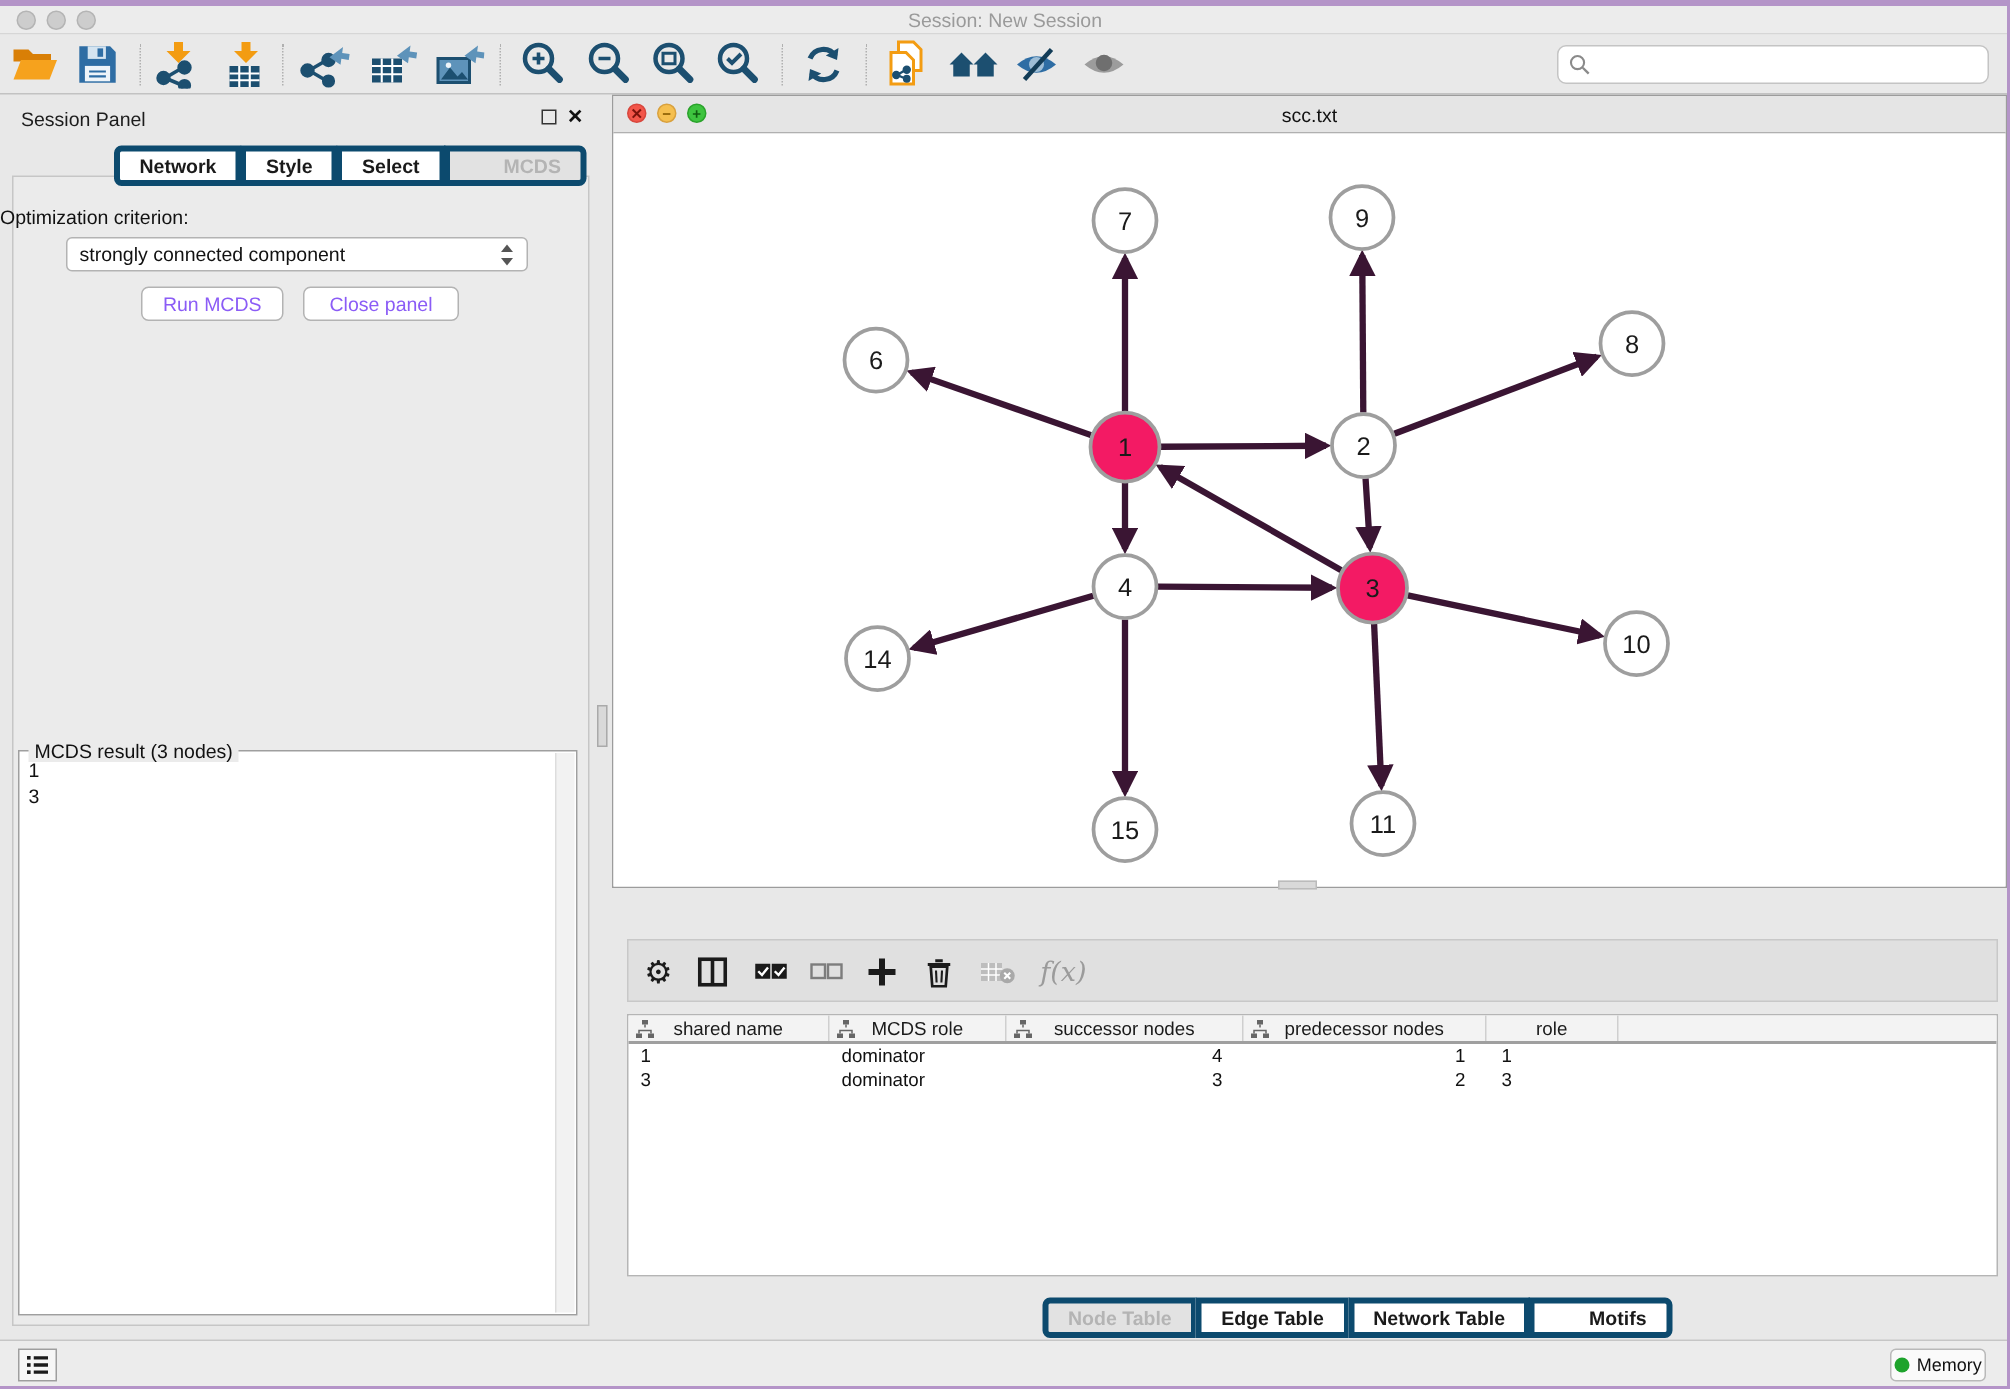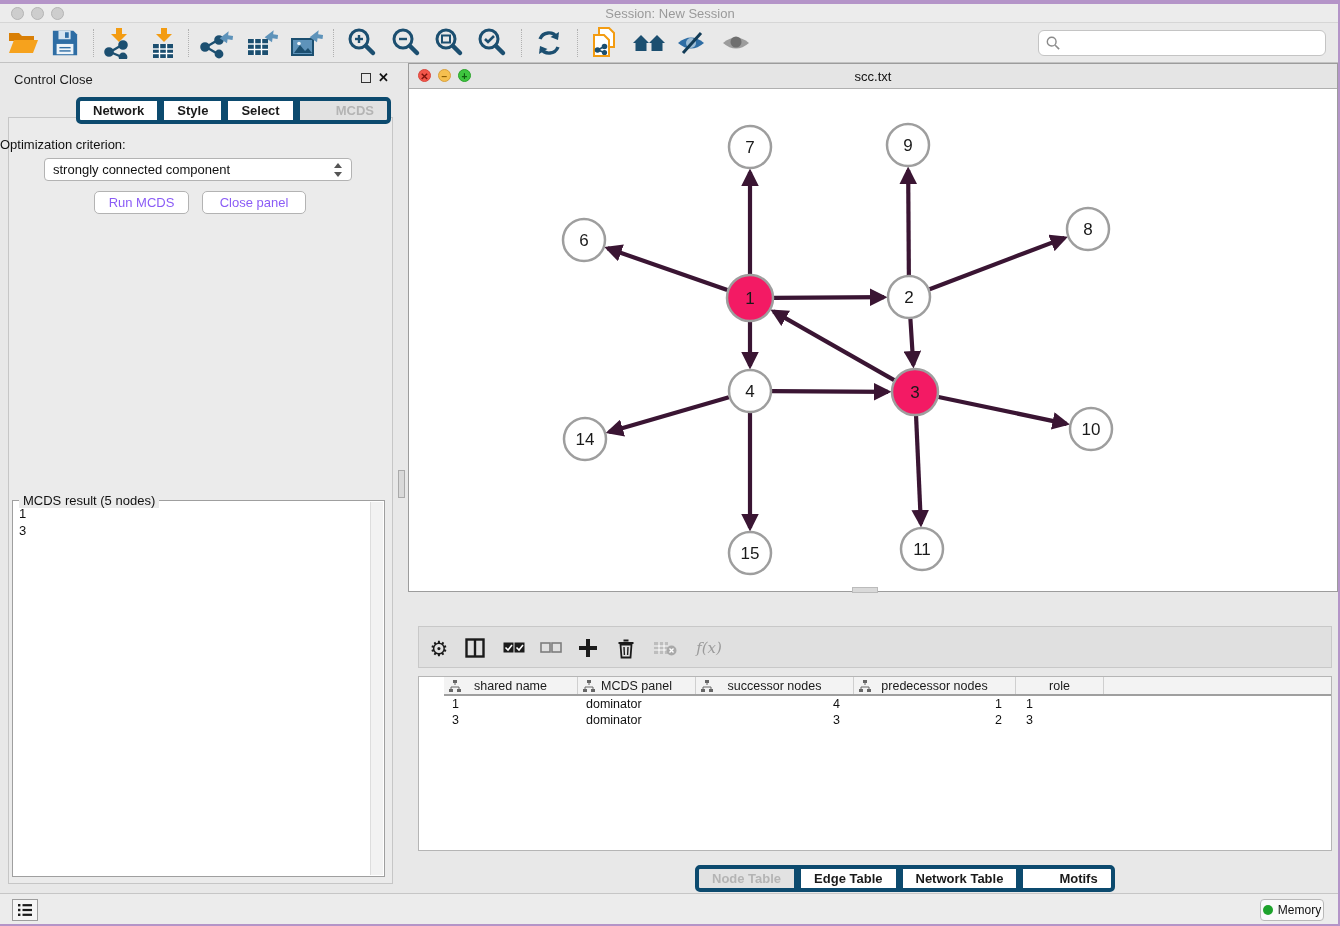--- a/index.html
+++ b/index.html
@@ -56,22 +56,22 @@
   #tl-close { left:9px; background:#f3564a; border:1px solid #d8473d; color:#7c120b; }
   #tl-min { left:29px; background:#f5bf4f; border:1px solid #d9a13d; color:#8a5d00; }
   #tl-max { left:49px; background:#3ec43f; border:1px solid #2aa32b; color:#0f5d10; }
   #net-title { width:100%; text-align:center; font-size:13px; color:#111; line-height:25px; }
   #net-canvas { position:absolute; left:0; top:25px; width:928px; height:502px; background:#fff; }
 
   
   #table-panel-header { left:408px; top:626px; width:932px; height:30px; }
   #tp-toolbar { left:418px; top:626px; width:914px; height:42px; background:#e0e0e0; border:1px solid #c8c8c8; }
   .tp-icon { position:absolute; top:5px; width:32px; height:32px; display:flex; align-items:center; justify-content:center; }
-  #fx-label { font-family:"DejaVu Serif", serif; font-style:italic; font-size:15px; color:#9b9b9b; }
-  #data-table { left:418px; top:676px; width:914px; height:175px; background:#fff; border:1px solid #b5b5b5;padding-left:25px; }
+  #fx-label { font-family:"DejaVu Serif", serif; font-style:italic; font-size:18px; color:#9b9b9b; }
+  #data-table { left:418px; top:676px; width:914px; height:175px; background:#fff; border:1px solid #b5b5b5; }
   #thead { display:flex; height:19px; background:#f3f3f3; border-bottom:2px solid #9f9f9f; }
   .th { position:relative; border-right:1px solid #cfcfcf; font-size:12.5px; color:#1a1a1a; display:flex; align-items:center; justify-content:center; }
   .th .hier { position:absolute; left:5px; top:3px; }
   .trow { display:flex; height:16px; font-size:12.5px; color:#111; }
   .td { overflow:hidden; white-space:nowrap; line-height:16px; }
   .al { padding-left:8px; } .ar { text-align:right; padding-right:14px; }
   #bottom-tabs { left:695px; top:865px;text-align:center; }
 
   
   #statusbar { left:0; top:893px; width:1340px; height:33px; background:#ececec; border-top:1px solid #c6c6c6; }
@@ -241,21 +241,21 @@
   <div id="search-box">
     <svg width="14" height="14" viewBox="0 0 16 16">
         <circle cx="6.5" cy="6.5" r="5" fill="none" stroke="#8a8a8a" stroke-width="1.6"></circle>
         <line x1="10.5" y1="10.5" x2="15" y2="15" stroke="#8a8a8a" stroke-width="1.8"></line>
       </svg>
     <input id="search-input" type="text" style="">
   </div>
 </div>
 
 <div id="control-panel-header" class="abs">
-  <span class="panel-title abs" style="left:14px; top:9px">Control Close</span>
+  <span class="panel-title abs" style="left:14px; top:9px">Session Panel</span>
   <span class="win-mini abs" style="left:361px; top:10px"></span>
   <span class="win-close abs" style="left:378px; top:10px">✕</span>
 </div>
 <div id="cp-body" class="abs"></div>
 <div id="cp-tabs" class="abs seg-row">
   <span class="seg">Network</span>
   <span class="seg">Style</span>
   <span class="seg">Select</span>
   <span class="seg disabled-sel">MCDS</span>
 </div>
@@ -263,21 +263,21 @@
 <div id="criterion" class="abs">
   <span>strongly connected component</span>
   <svg class="stepper" width="10" height="16" viewBox="0 0 10 16">
       <path d="M5 1 L9 6 H1z" fill="#555"></path>
       <path d="M5 15 L1 10 H9z" fill="#555"></path>
     </svg>
 </div>
 <div id="run-btn" class="btn">Run MCDS</div>
 <div id="close-btn" class="btn">Close panel</div>
 <div id="mcds-fieldset" class="abs">
-  <span id="mcds-legend">MCDS result (5 nodes)</span>
+  <span id="mcds-legend">MCDS result (3 nodes)</span>
   <div id="mcds-lines">
     <div>1</div>
     <div>3</div>
   </div>
   <div id="mcds-scroll"></div>
 </div>
 <div id="v-grip" class="abs"></div>
 
 <div id="net-window" class="abs">
   <div id="net-titlebar">
@@ -404,21 +404,21 @@
         </svg>
       <span>shared name</span>
     </div>
     <div class="th" style="width:118px">
       <svg class="hier" width="12" height="12" viewBox="0 0 12 12">
           <rect x="4" y="0" width="4" height="3" fill="#666"></rect>
           <path d="M6 3 v2 M2 9 V7 h8 v2" stroke="#666" fill="none"></path>
           <rect x="0" y="9" width="4" height="3" fill="#666"></rect>
           <rect x="8" y="9" width="4" height="3" fill="#666"></rect>
         </svg>
-      <span>MCDS panel</span>
+      <span>MCDS role</span>
     </div>
     <div class="th" style="width:158px">
       <svg class="hier" width="12" height="12" viewBox="0 0 12 12">
           <rect x="4" y="0" width="4" height="3" fill="#666"></rect>
           <path d="M6 3 v2 M2 9 V7 h8 v2" stroke="#666" fill="none"></path>
           <rect x="0" y="9" width="4" height="3" fill="#666"></rect>
           <rect x="8" y="9" width="4" height="3" fill="#666"></rect>
         </svg>
       <span>successor nodes</span>
     </div>

